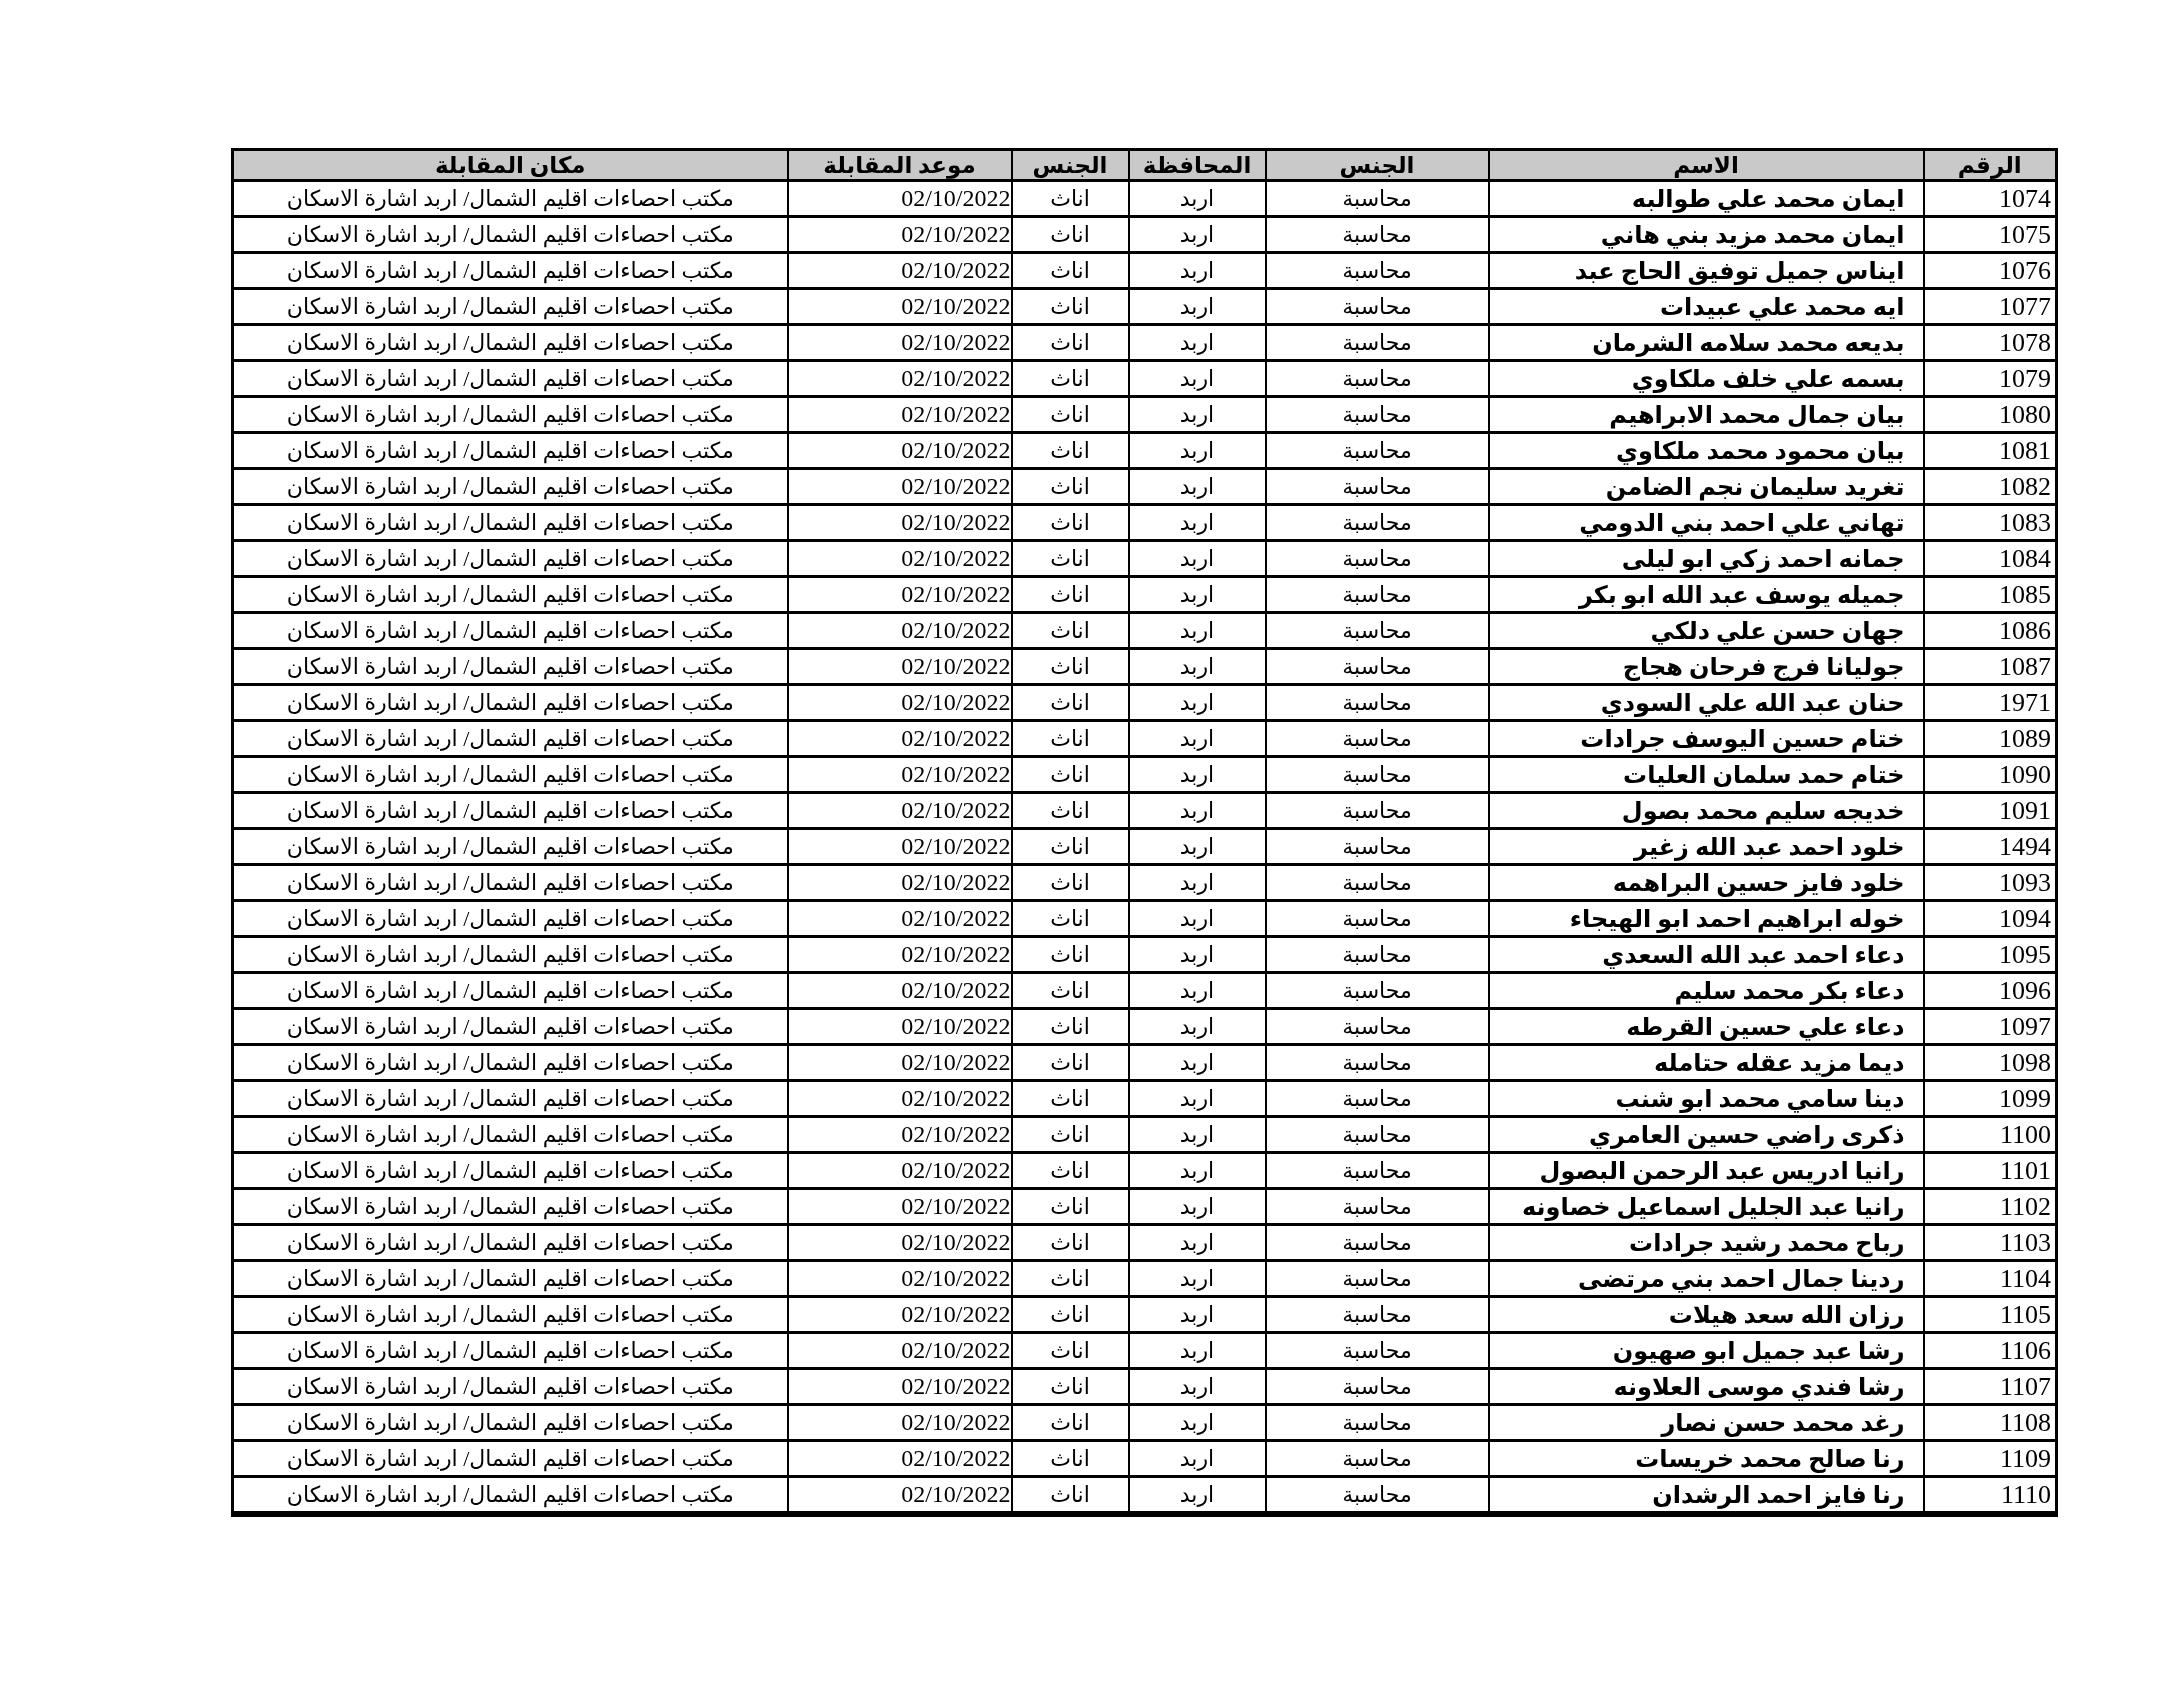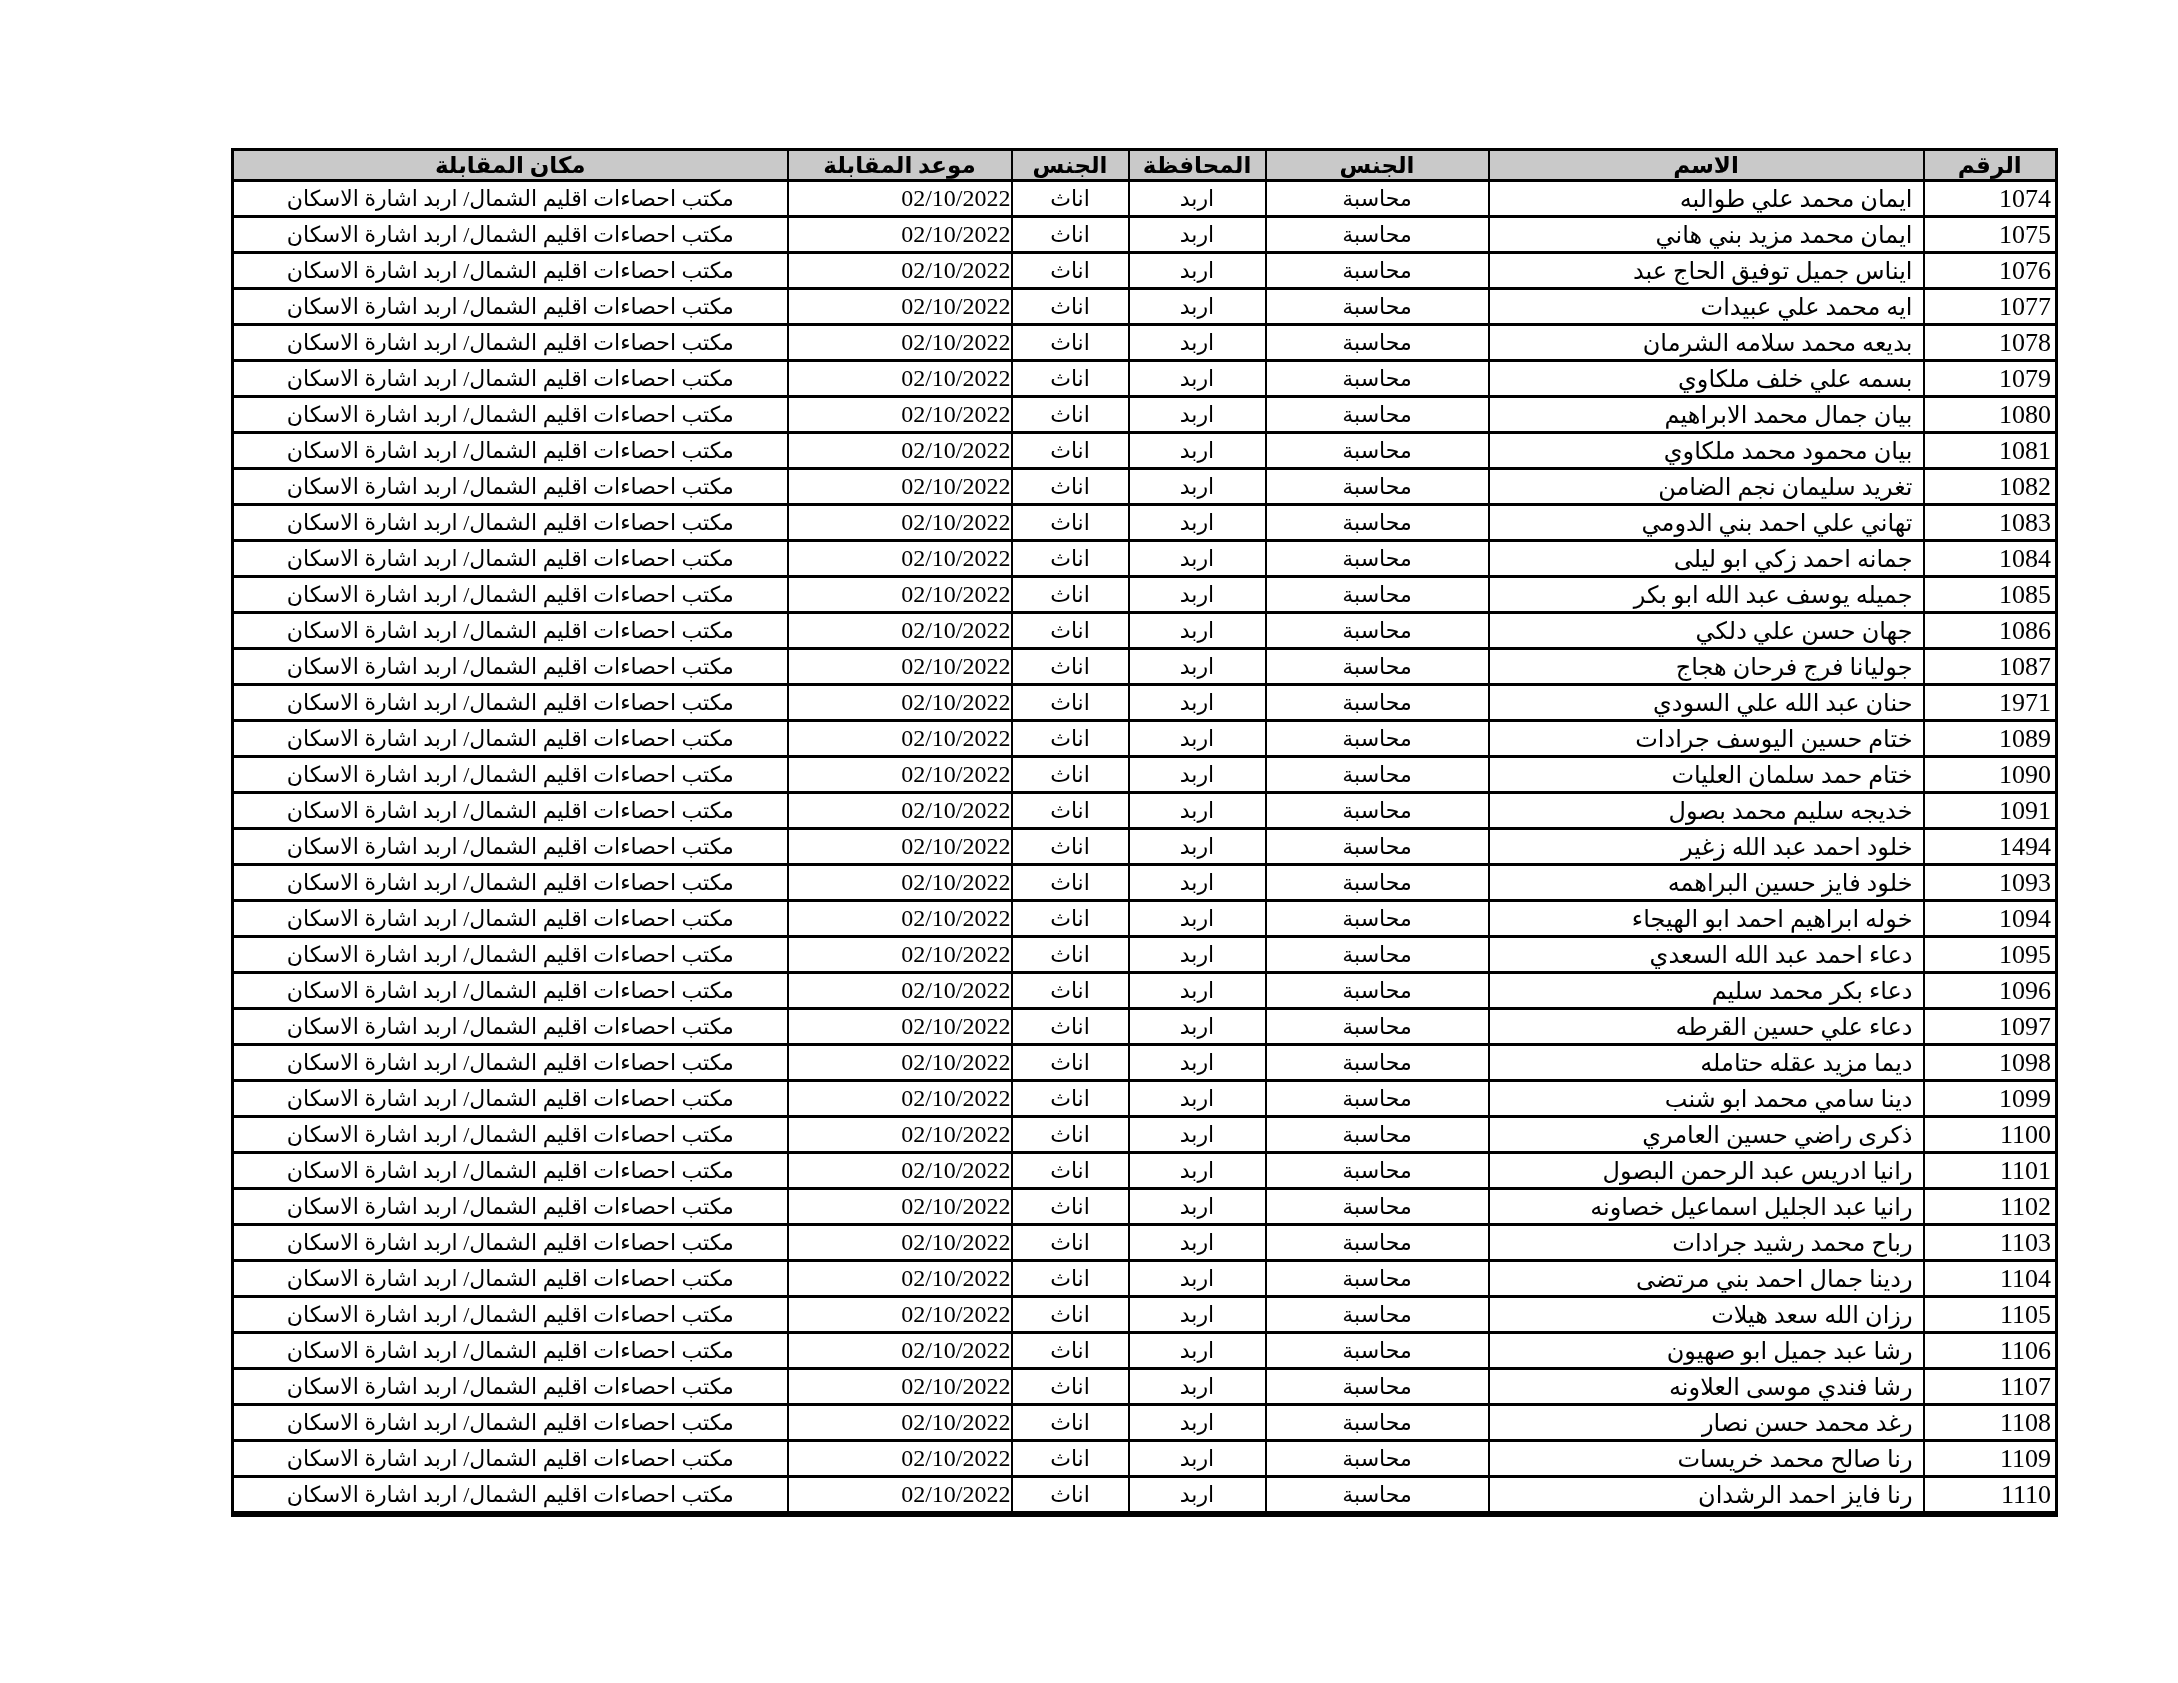--- a/index.html
+++ b/index.html
@@ -60,21 +60,22 @@
     text-align: left;            
     direction: ltr;
     text-align: right;
     padding-left: 4px;
     padding-right: 4px;
     margin-top: 12px;
   }
   table.doc-table tbody td.col-name {
     font-size: 24px;
     text-align: right;
-    padding-right: 10px;
+    padding-right: 18px;
+    font-weight: bold;
   }
   table.doc-table tbody td.col-date {
     font-size: 24px;
     direction: ltr;
     text-align: right;
   }
   table.doc-table tbody td.col-location {
     font-size: 22px;
   }
 </style>

